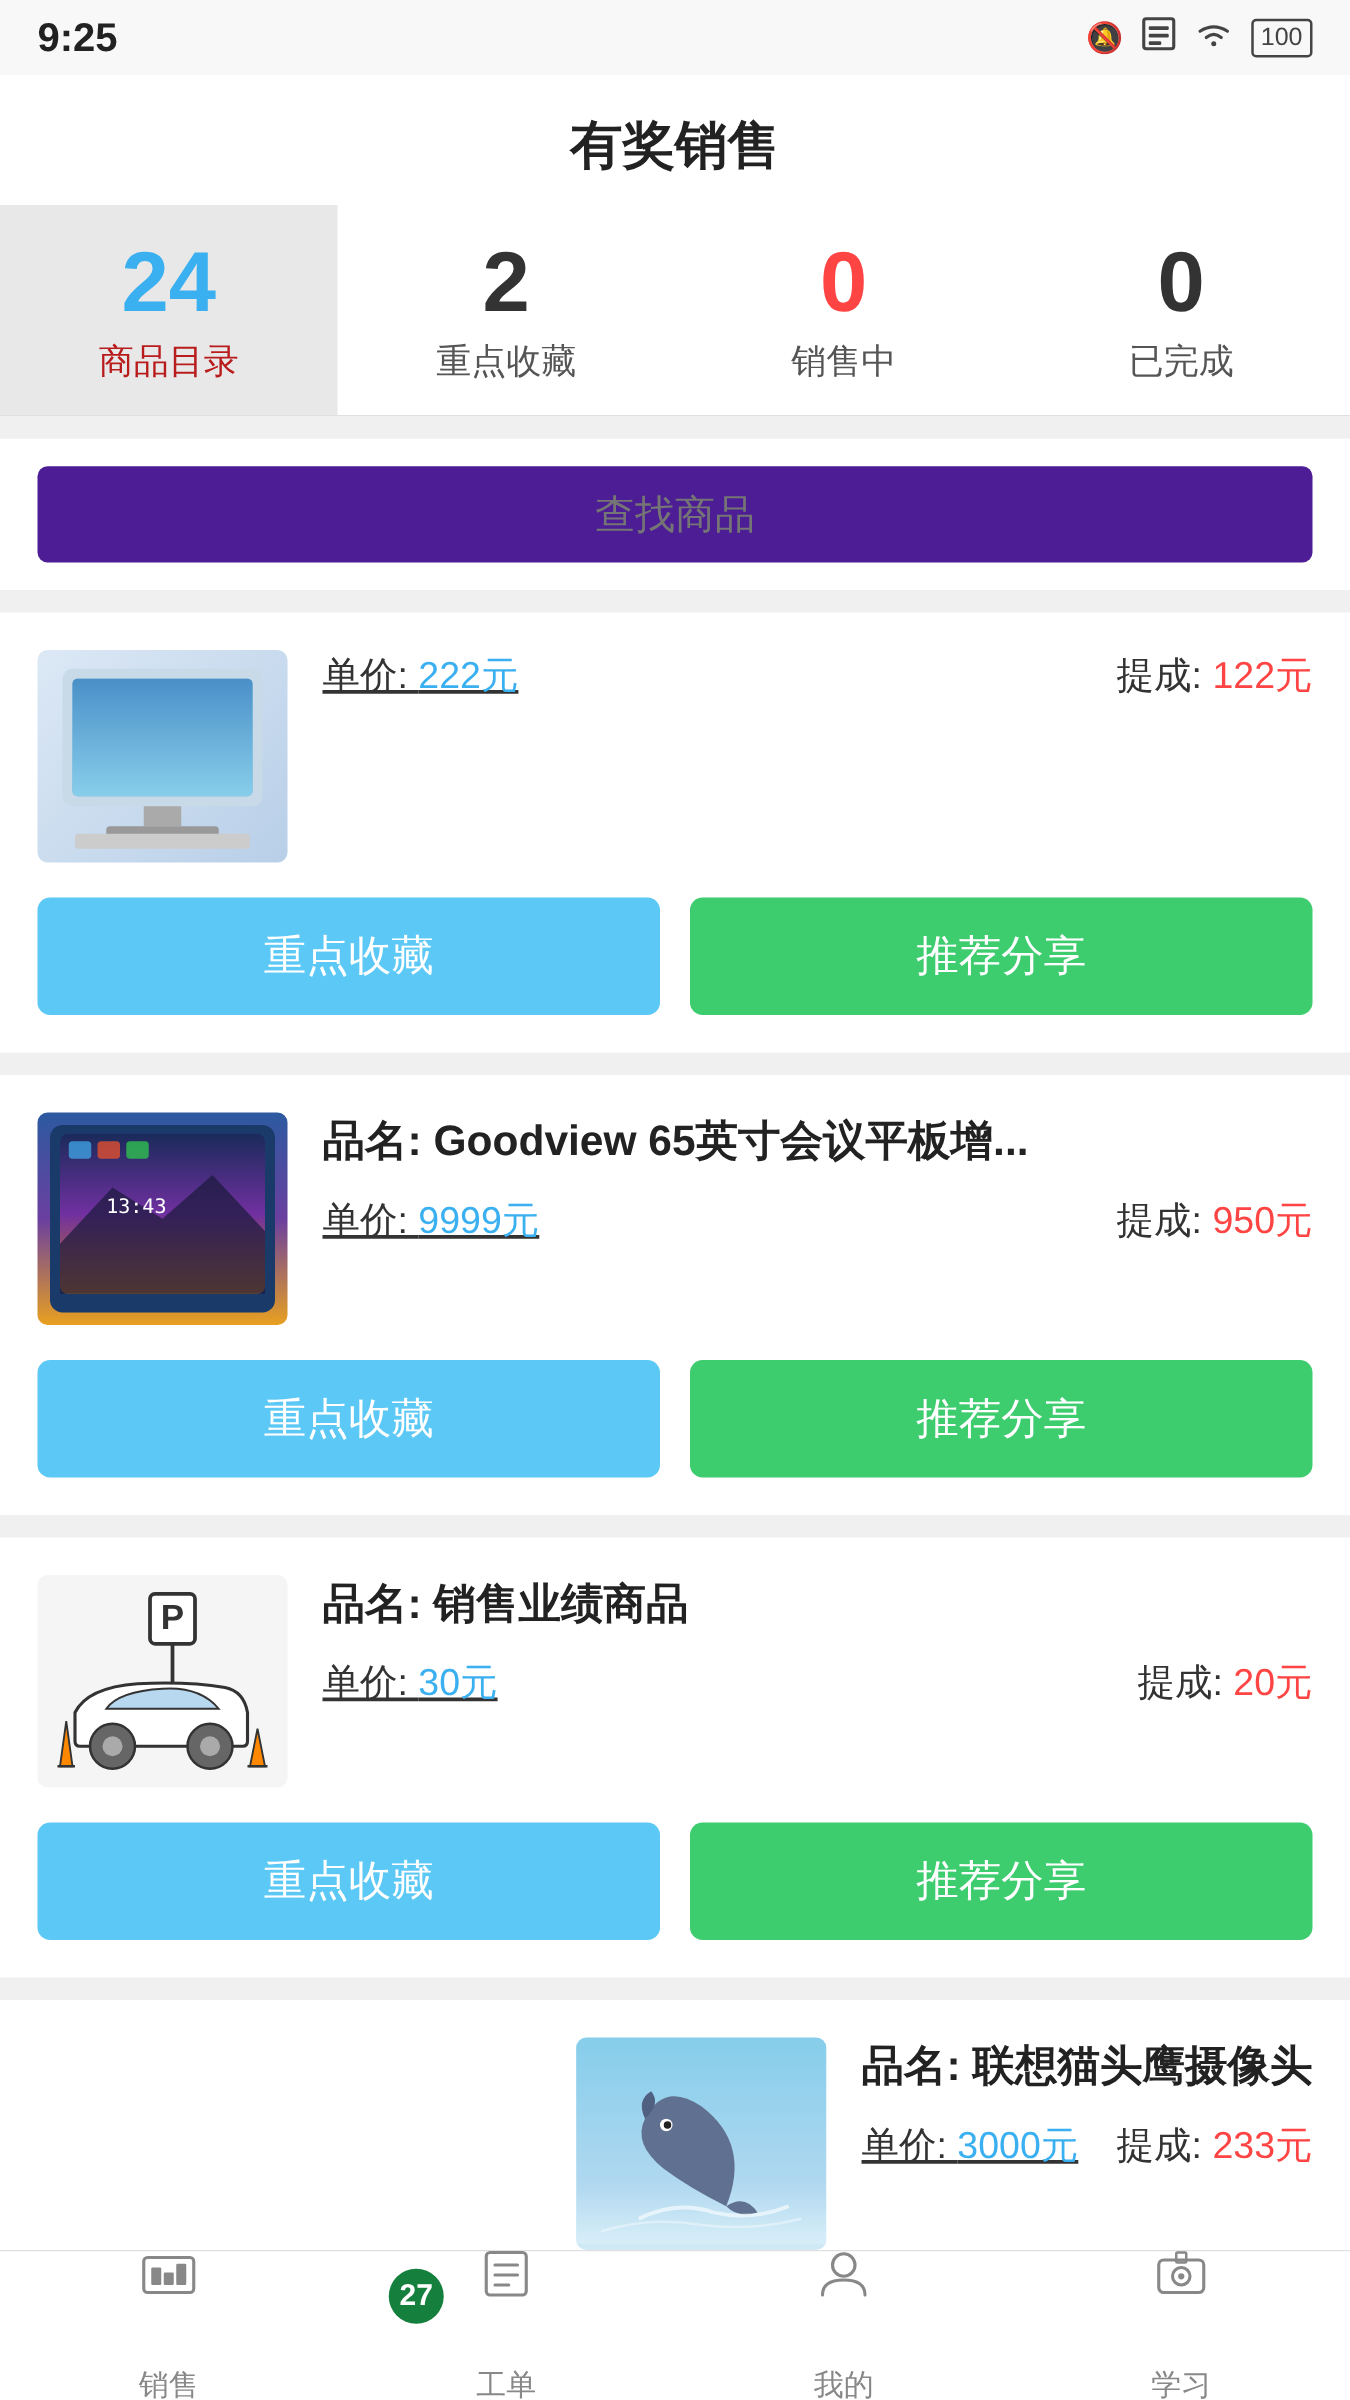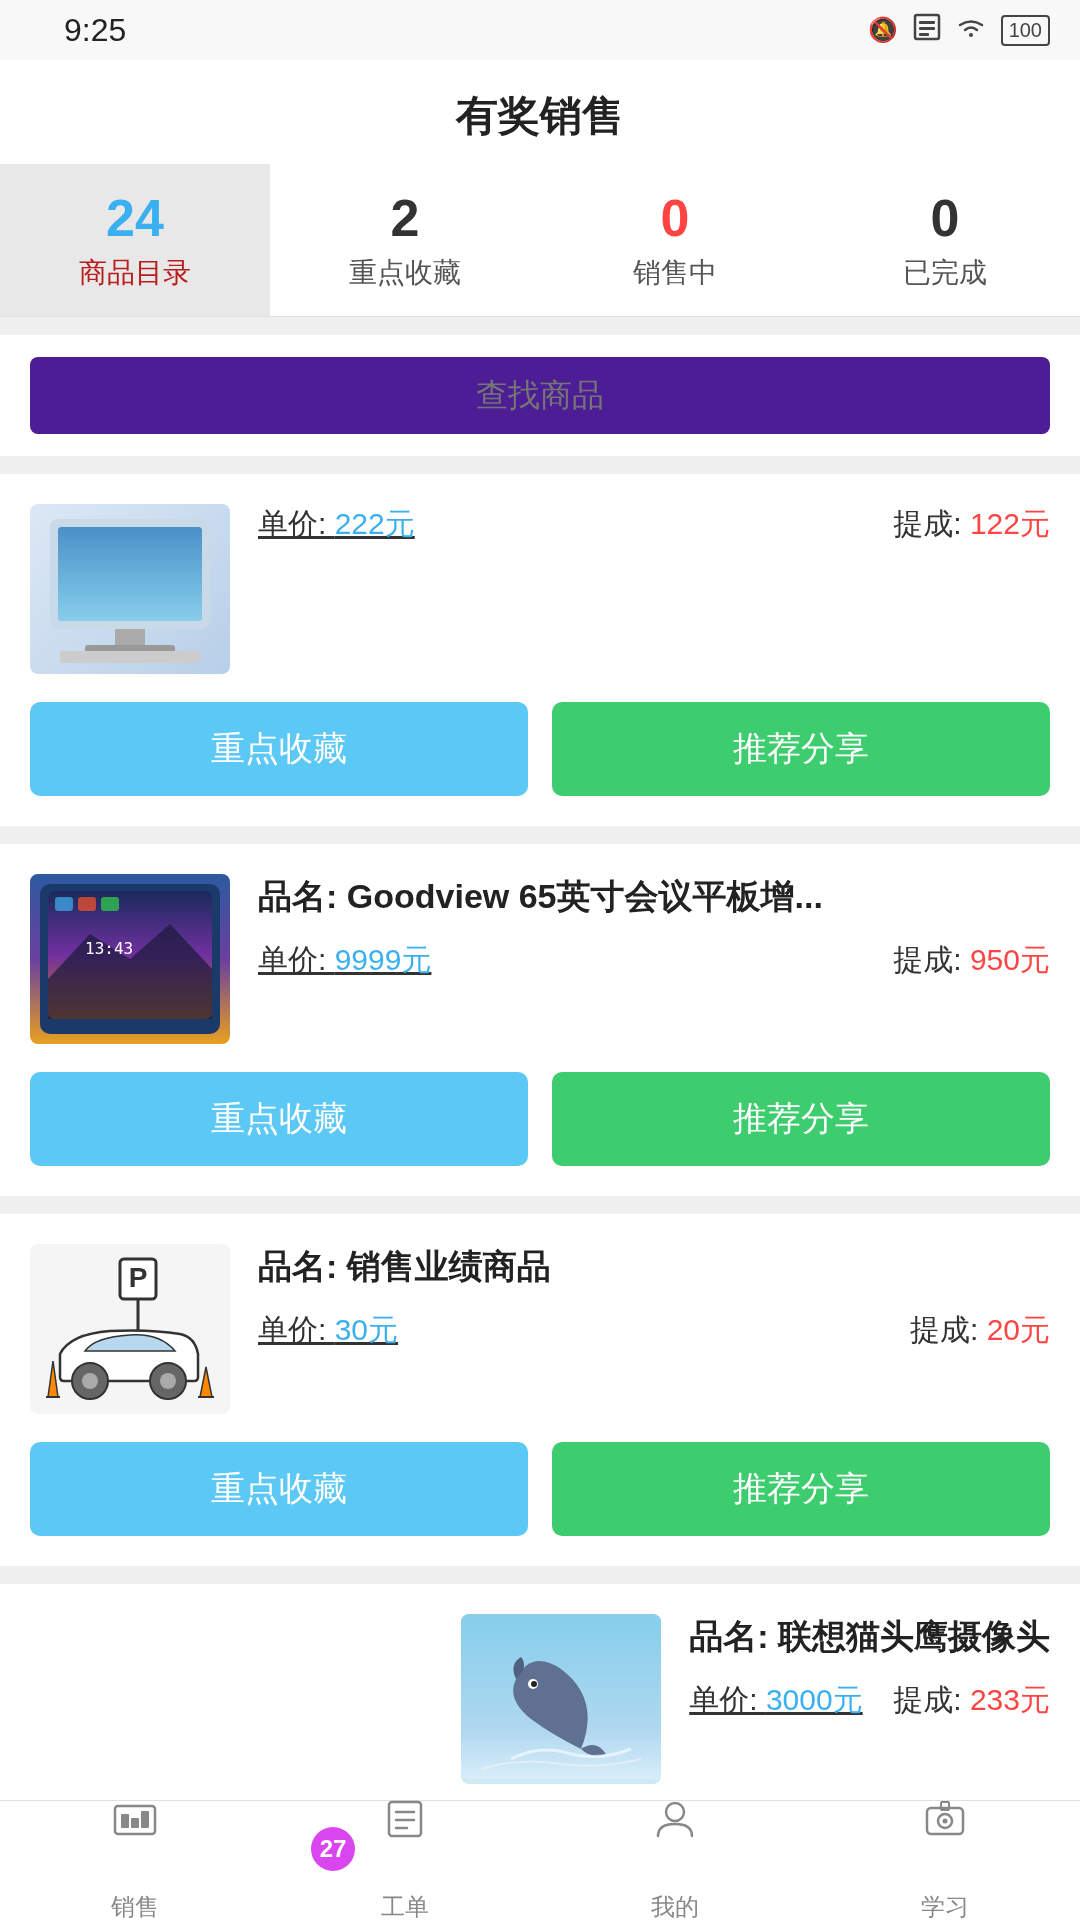--- a/index.html
+++ b/index.html
@@ -16,23 +16,22 @@
     .status-bar {
       background: #f8f8f8;
       height: 60px;
       display: flex;
       align-items: center;
       justify-content: space-between;
       padding: 0 30px;
     }
     .status-time {
       font-size: 32px;
-      font-weight: 400;
+      font-weight: 700;
       color: #222;
-      margin-left: 34px;
     }
     .status-icons {
       display: flex;
       align-items: center;
       gap: 14px;
     }
     .status-icon {
       font-size: 24px;
       color: #444;
     }
@@ -68,21 +67,21 @@
       display: flex;
       flex-direction: column;
       align-items: center;
       padding: 28px 0 24px;
       cursor: pointer;
     }
     .tab-item.active {
       background: #e8e8e8;
     }
     .tab-count {
-      font-size: 52px;
+      font-size: 68px;
       font-weight: 700;
       line-height: 1;
     }
     .tab-item.active .tab-count { color: #3bb0f0; }
     .tab-item:nth-child(2) .tab-count { color: #333; }
     .tab-item:nth-child(3) .tab-count { color: #ff4444; }
     .tab-item:nth-child(4) .tab-count { color: #333; }
     .tab-label {
       font-size: 28px;
       color: #555;
@@ -241,23 +240,23 @@
       font-size: 40px;
       color: #888;
     }
     .nav-label {
       font-size: 24px;
       color: #888;
       margin-top: 36px;
     }
     .nav-badge {
       position: absolute;
-      top: 26px;
+      top: 14px;
       right: 185px;
-      background: #d946ef;
+      background: #15803d;
       color: #fff;
       border-radius: 50%;
       width: 44px;
       height: 44px;
       display: flex;
       align-items: center;
       justify-content: center;
       font-size: 24px;
       font-weight: 700;
     }

